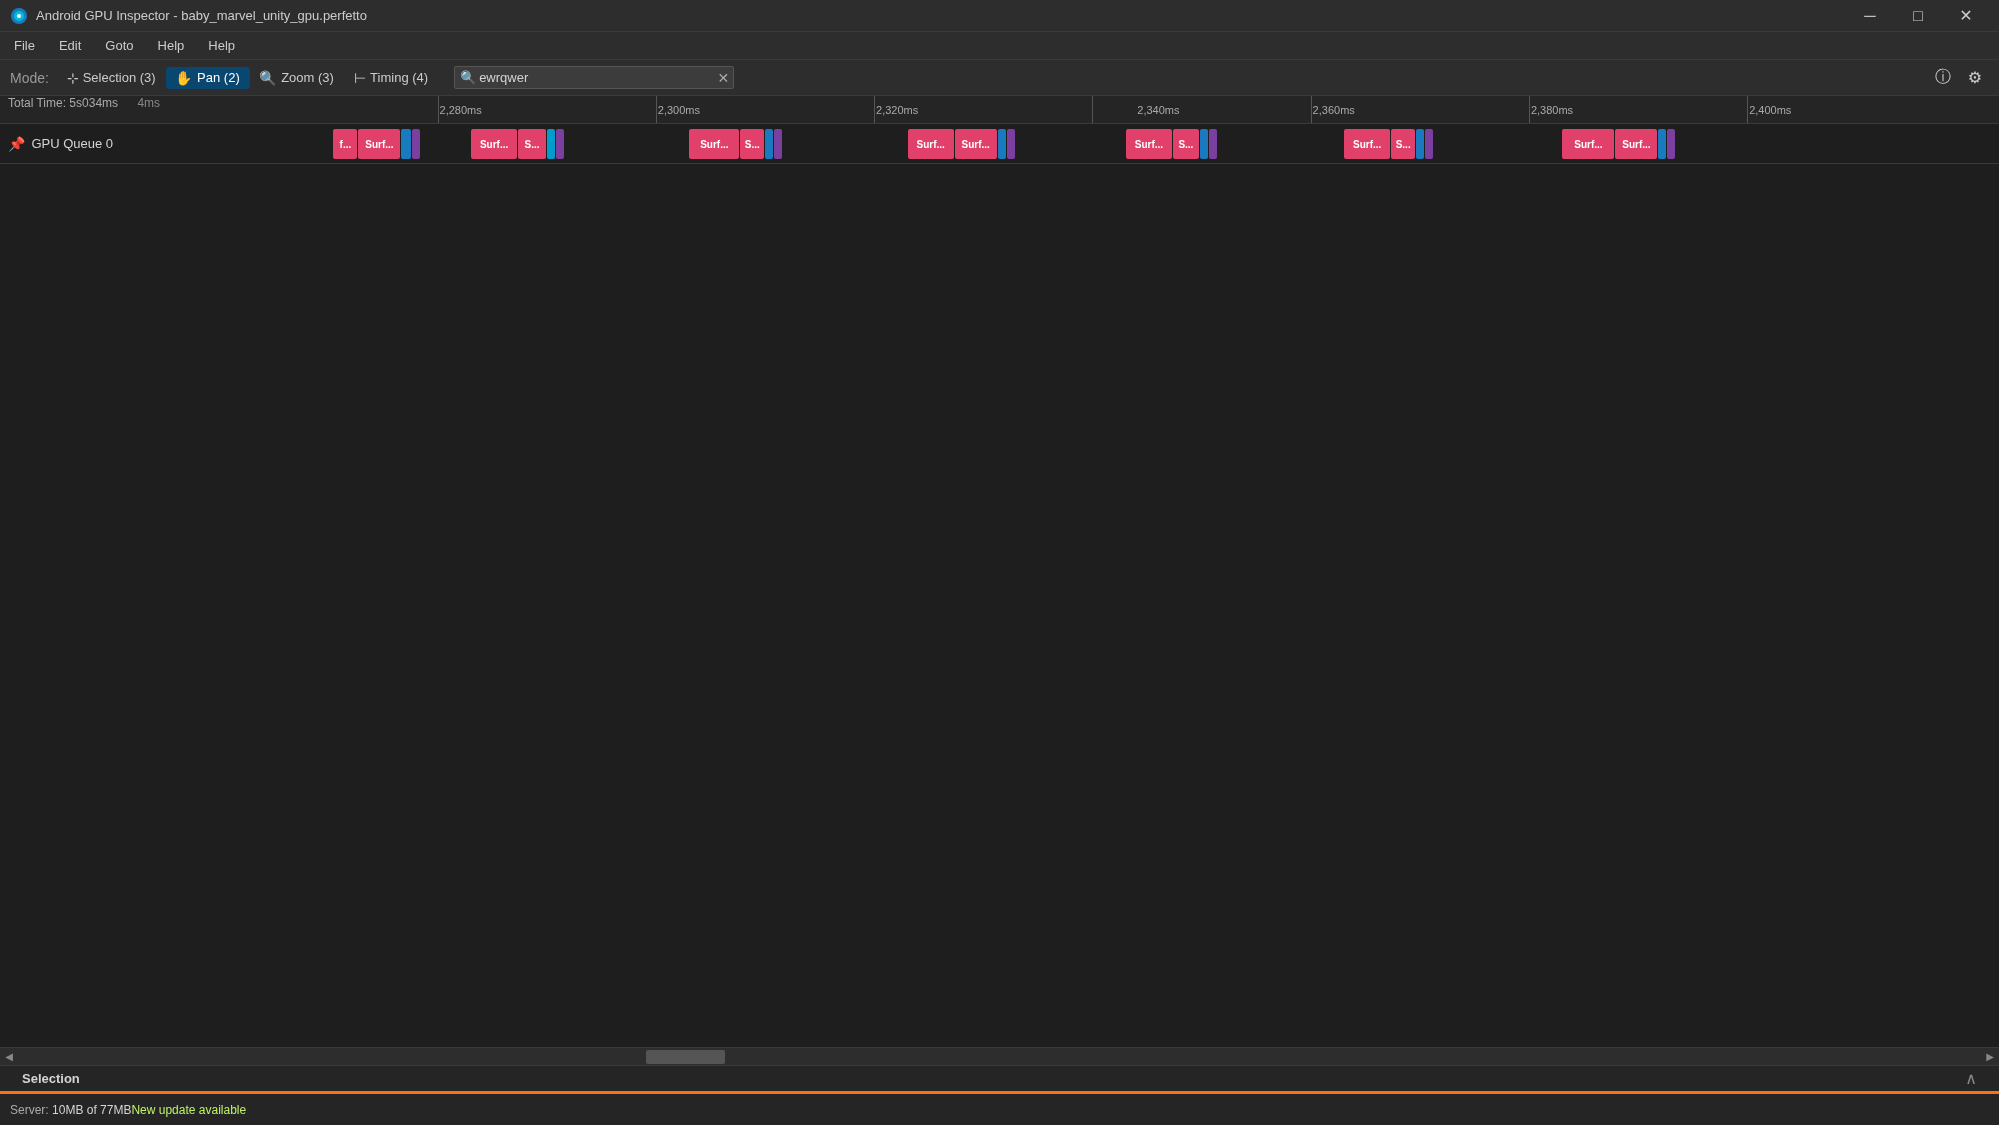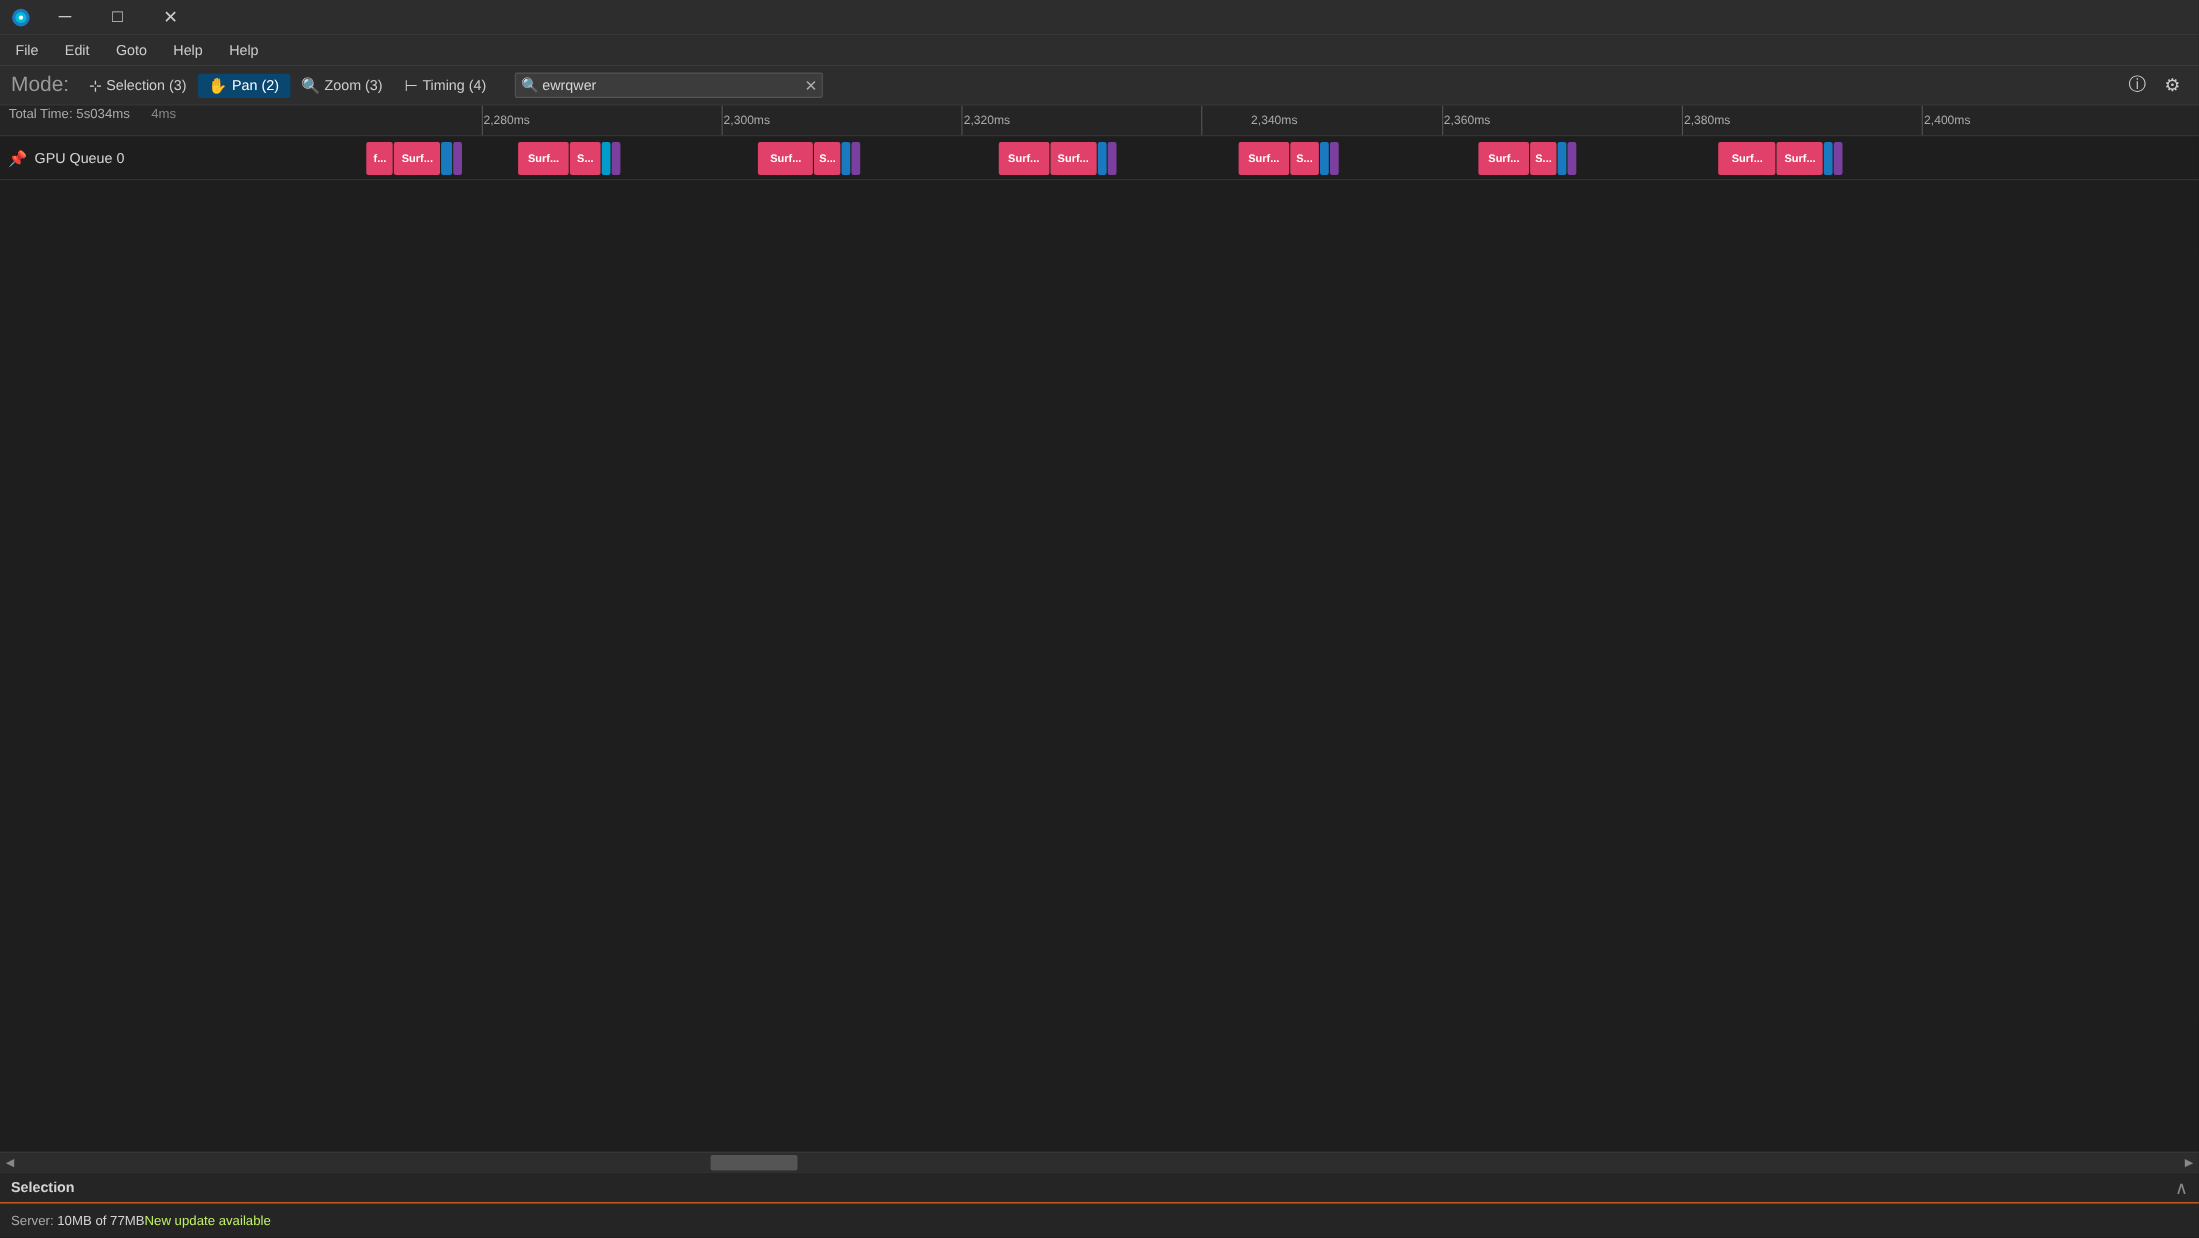--- a/index.html
+++ b/index.html
@@ -79,21 +79,21 @@
       display: flex;
       align-items: center;
       padding: 0 10px;
       border-bottom: 1px solid #3a3a3a;
       flex-shrink: 0;
       gap: 0;
     }
     .mode-label {
       color: #999;
       margin-right: 8px;
-      font-size: 19px;
+      font-size: 14px;
     }
     .mode-btn {
       display: flex;
       align-items: center;
       gap: 4px;
       padding: 3px 10px;
       color: #cccccc;
       cursor: pointer;
       font-size: 13px;
       border-radius: 3px;
@@ -314,22 +314,22 @@
       background: #252526;
       border-top: 1px solid #3a3a3a;
       flex-shrink: 0;
       display: flex;
       flex-direction: column;
     }
     #panel-header {
       height: 28px;
       display: flex;
       align-items: center;
-      padding: 0 10px;
-      border-bottom: 1px solid #f97316;
+      padding: 0 22px;
+      border-bottom: 3px solid #f97316;
       justify-content: space-between;
     }
     .panel-title {
       color: #d4d4d4;
       font-size: 13px;
       font-weight: 600;
     }
     .panel-collapse-btn {
       cursor: pointer;
       color: #888;
@@ -361,20 +361,21 @@
 <body>
 
 <div id="title-bar">
   <div class="app-icon">
     <svg width="18" height="18" viewBox="0 0 18 18">
       <circle cx="9" cy="9" r="8" fill="#1a7abf"></circle>
       <circle cx="9" cy="9" r="5" fill="#00bcd4"></circle>
       <circle cx="9" cy="9" r="2" fill="white"></circle>
     </svg>
   </div>
+  <span class="title-text">Android GPU Inspector - baby_marvel_unity_gpu.perfetto</span>
   <div class="window-controls">
     <button class="win-btn">─</button>
     <button class="win-btn">□</button>
     <button class="win-btn close">✕</button>
   </div>
 </div>
 
 <div id="menu-bar">
   <span class="menu-item">File</span>
   <span class="menu-item">Edit</span>

